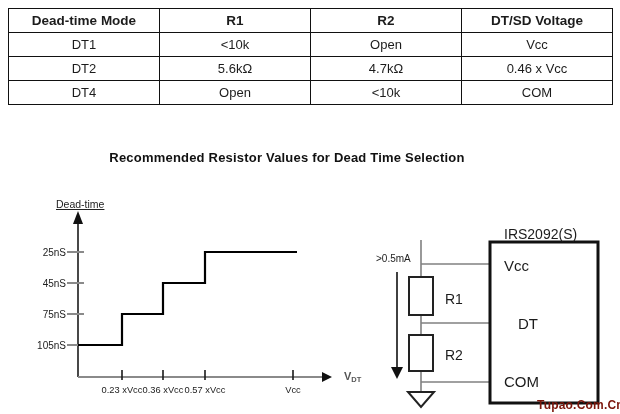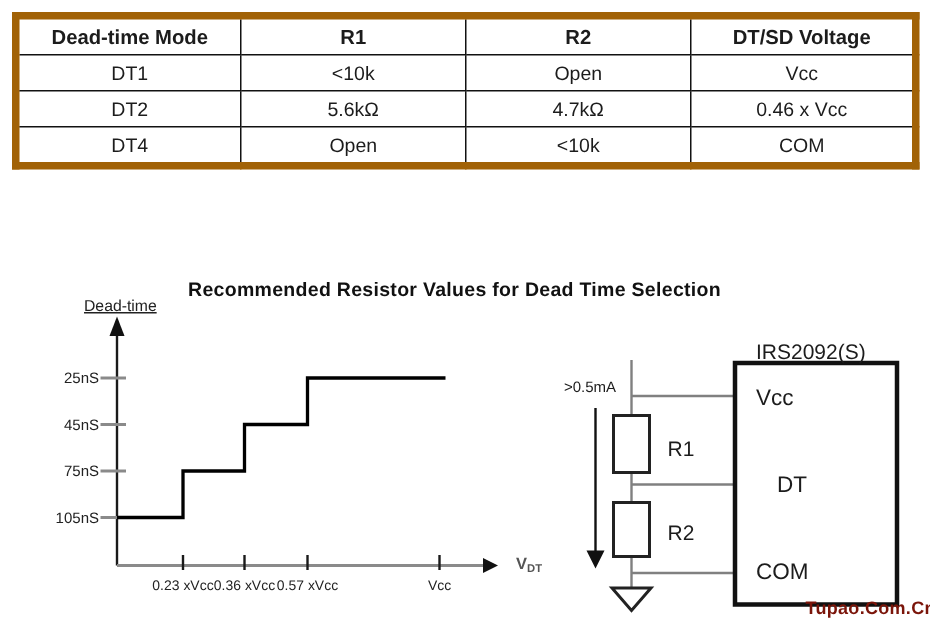--- a/index.html
+++ b/index.html
@@ -10,26 +10,26 @@
   
   #dt-table{
     position:absolute;left:8px;top:8px;width:605px;
     border-collapse:collapse;table-layout:fixed;
     font-size:13px;color:#1c1c1c;
   }
   #dt-table td,#dt-table th{
     border:1.5px solid #111;text-align:center;vertical-align:middle;
     padding:0;height:23px;overflow:hidden;white-space:nowrap;
   }
-  #dt-table{border:5px solid #a16207;}
+  #dt-table{border:1px solid #a16207;}
   #dt-table th{font-weight:bold;font-size:13.5px;}
   
   #caption{
-    position:absolute;left:16px;top:150px;width:574px;text-align:center;
-    font-weight:bold;font-size:13px;color:#111;letter-spacing:.2px;margin-top:35px;
+    position:absolute;left:0;top:150px;width:574px;text-align:center;
+    font-weight:bold;font-size:13px;color:#111;letter-spacing:.2px;
   }
   
   #chart-wrap{position:absolute;left:20px;top:192px;width:360px;height:222px;}
   #chart-svg{position:absolute;left:0;top:0;}
   #chart-ylabel{
     position:absolute;left:36px;top:6px;font-size:10.5px;color:#222;white-space:nowrap;text-decoration:underline;
   }
   #chart-xlabel{
     position:absolute;left:324px;top:178px;font-size:11px;color:#555;white-space:nowrap;font-weight:bold;
   }

